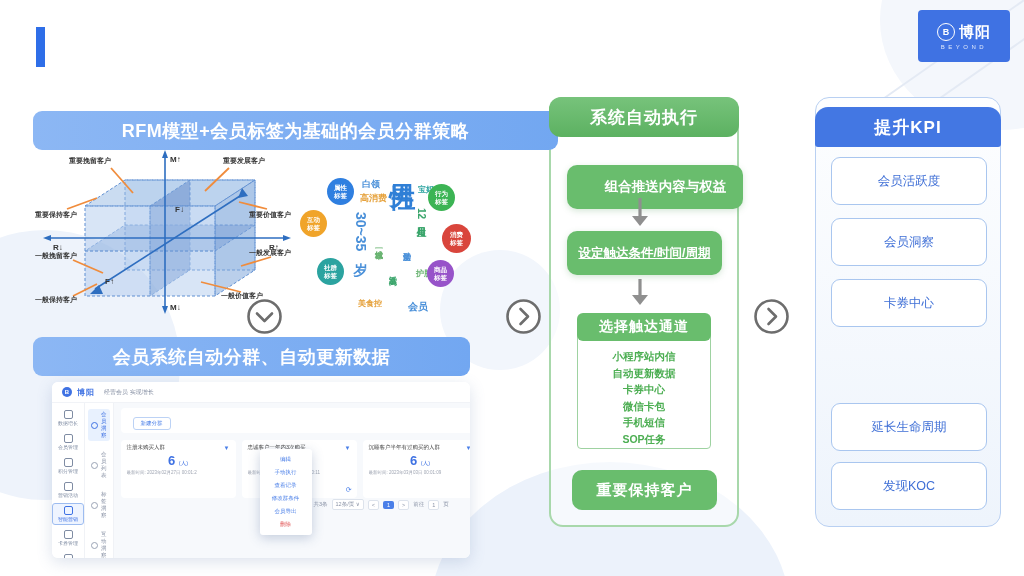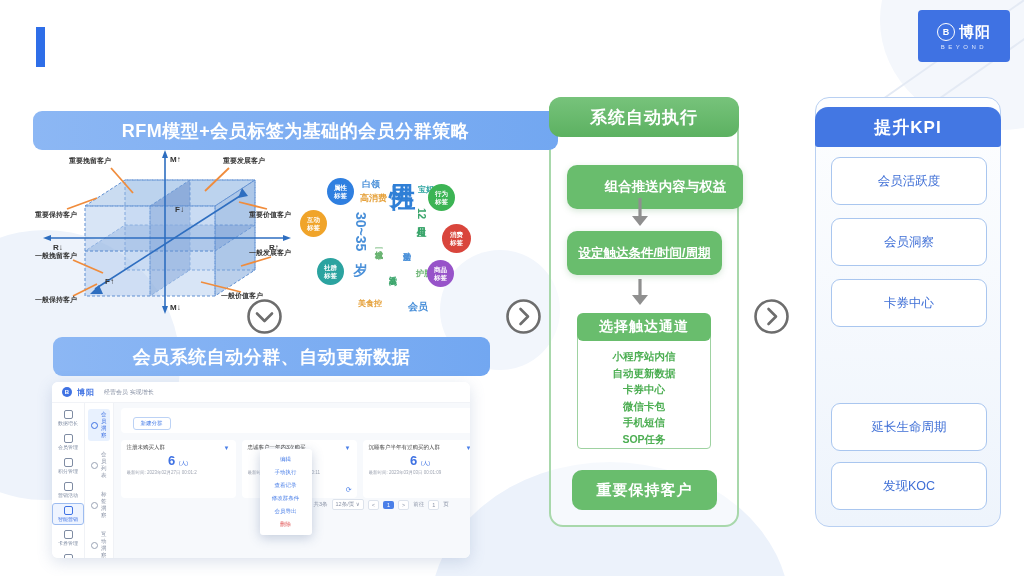--- a/index.html
+++ b/index.html
@@ -27,21 +27,21 @@
   .logo-mark{width:16px;height:16px;border:1.5px solid #fff;border-radius:50%;display:flex;
              align-items:center;justify-content:center;font-size:9px;font-weight:bold;}
   .logo-name{font-size:15px;font-weight:bold;letter-spacing:1px;}
   .logo-sub{font-size:6px;letter-spacing:3.5px;margin-top:2px;color:#dfe8fb;}
 
   
   .sec-header{position:absolute;height:39px;border-radius:9px;background:linear-gradient(90deg,#8cb7f4,#72a7f1);
               color:#fff;font-weight:bold;font-size:18px;display:flex;align-items:center;justify-content:center;
               z-index:2;letter-spacing:0.5px;}
   .sec-header.h1{left:33px;top:111px;width:525px;}
-  .sec-header.h2{left:33px;top:337px;width:437px;margin-left:20px;}
+  .sec-header.h2{left:33px;top:337px;width:437px;}
 
   
   .rfm{position:absolute;left:33px;top:146px;width:270px;height:174px;z-index:2;}
   .rfm text{font-family:"Liberation Sans","DejaVu Sans",sans-serif;}
   .rfm .lbl{font-size:7px;fill:#3a3a3a;font-weight:600;}
   .rfm .ax{font-size:8px;fill:#333;font-weight:bold;}
 
   
   .wc{position:absolute;left:300px;top:148px;width:190px;height:172px;z-index:2;}
   .wc-word{position:absolute;font-weight:bold;white-space:nowrap;}

